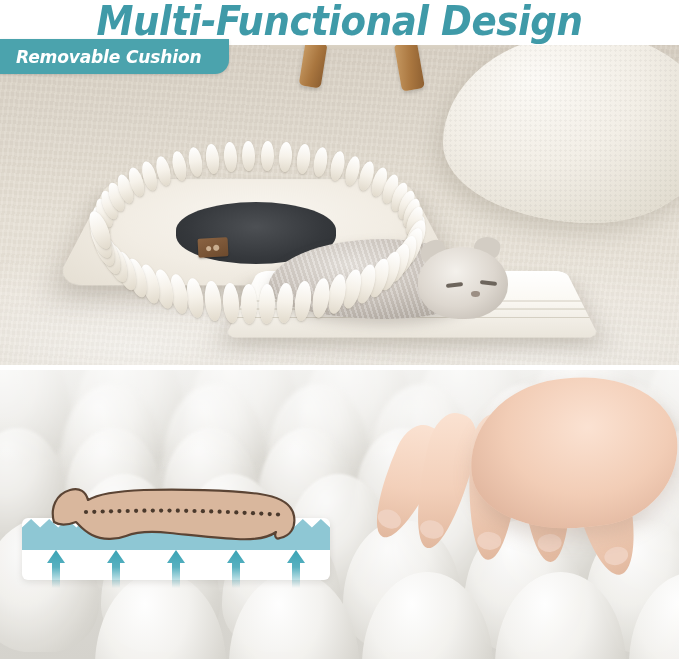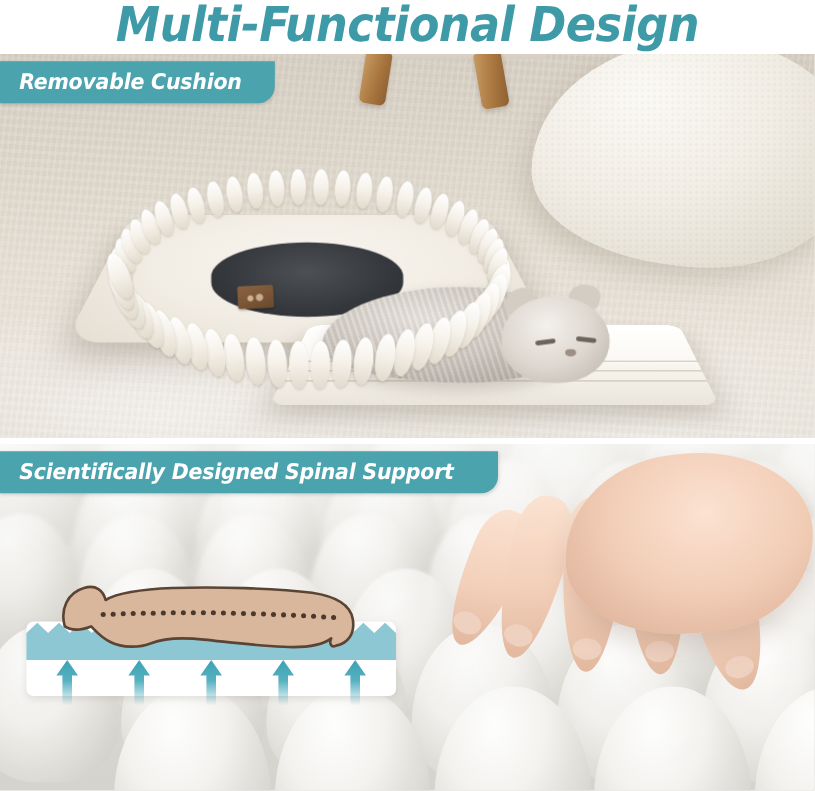--- a/index.html
+++ b/index.html
@@ -156,21 +156,21 @@
   .nail{position:absolute;width:24px;height:18px;background:rgba(240,212,196,.85);border-radius:50%;}
 
   
   .badge{
     position:absolute;background:#4ba3ad;color:#ffffff;
     font-family:"DejaVu Sans",sans-serif;font-weight:bold;font-style:italic;
     display:flex;align-items:center;white-space:nowrap;
     box-shadow:0 1px 3px rgba(0,0,0,.14);
   }
   #badge-top{
-    left:0;top:51px;height:35px;padding:0 18px 0 16px;
+    left:0;top:39px;height:35px;padding:0 18px 0 16px;
     border-radius:0 0 14px 0;font-size:18px;letter-spacing:-0.2px;
   }
   #badge-bottom{
     left:0;top:376px;height:35px;padding:0 18px 0 16px;
     border-radius:0 0 14px 0;font-size:18px;letter-spacing:-0.2px;
   }
   .badge span{transform:scaleX(0.95);transform-origin:left center;}
 
   
   .diagram{
@@ -410,17 +410,14 @@
             <path d="M34 2 L43 15 L38 15 L38 40 L30 40 L30 15 L25 15 Z" fill="url(#arrGrad)"></path>
             <path d="M94 2 L103 15 L98 15 L98 40 L90 40 L90 15 L85 15 Z" fill="url(#arrGrad)"></path>
             <path d="M154 2 L163 15 L158 15 L158 40 L150 40 L150 15 L145 15 Z" fill="url(#arrGrad)"></path>
             <path d="M214 2 L223 15 L218 15 L218 40 L210 40 L210 15 L205 15 Z" fill="url(#arrGrad)"></path>
             <path d="M274 2 L283 15 L278 15 L278 40 L270 40 L270 15 L265 15 Z" fill="url(#arrGrad)"></path>
           </g>
       </svg>
     </div>
   </div>
 
-  <div class="badge" id="badge-bottom">
-    <span>Scientifically Designed Spinal Support</span>
-  </div>
 
 </div>
 
 </body></html>

